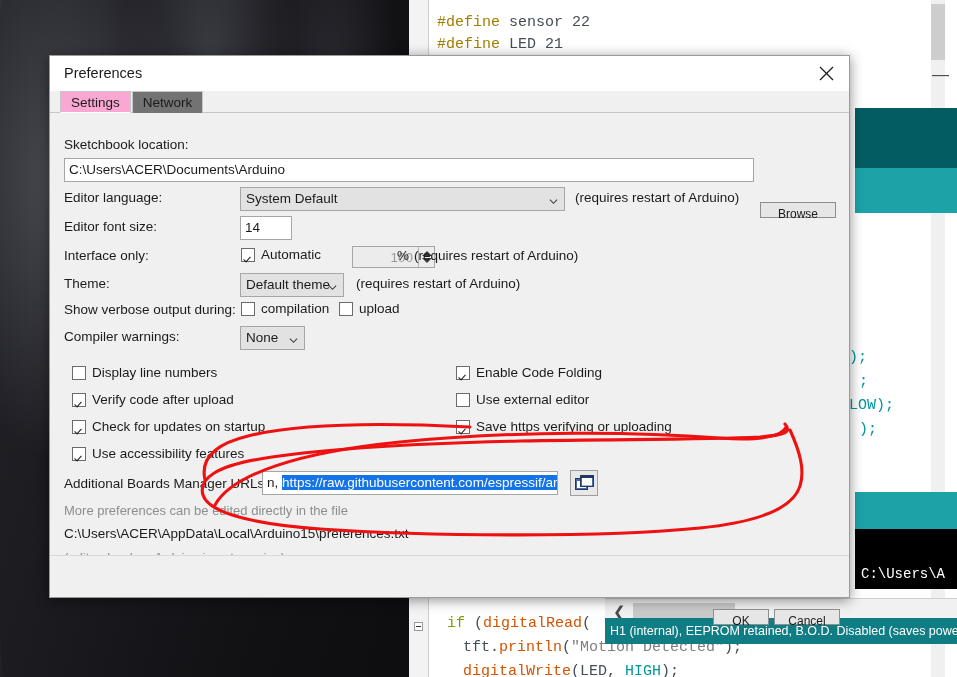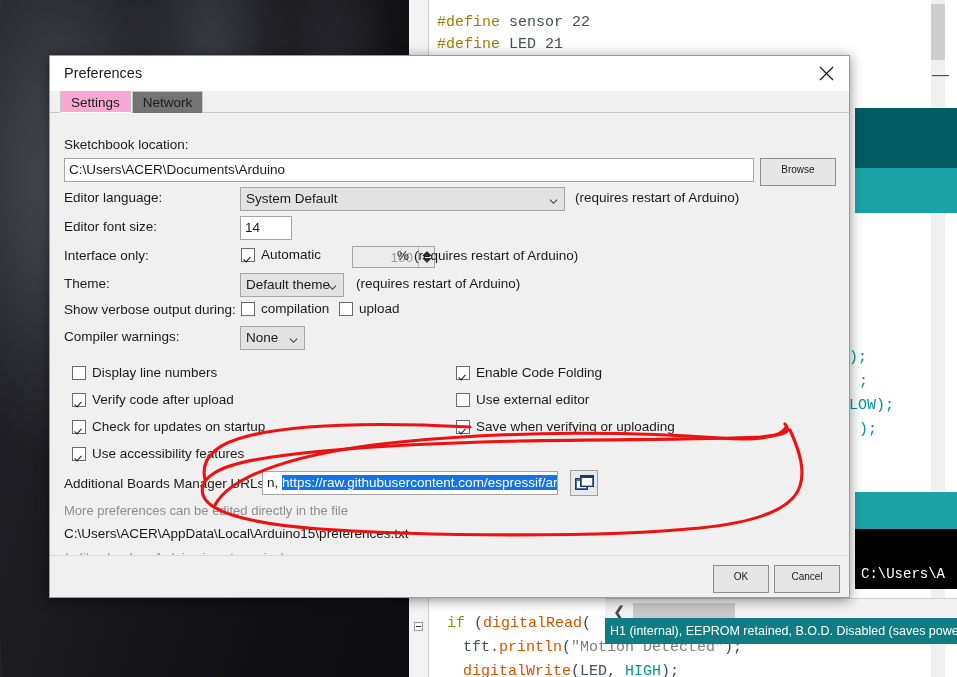--- a/index.html
+++ b/index.html
@@ -152,22 +152,22 @@
 
   .txtin {
     position:absolute; background:#ffffff; border:1px solid #a6a6a6;
     font-size:13.5px; color:#1b1b1b; padding:0 4px;
     line-height:22px; height:24px; white-space:nowrap; overflow:hidden;
     font-family:"Liberation Sans", sans-serif;
   }
 
   .btn {
     position:absolute; background:#e6e6e6; border:1px solid #8e8e8e;
-    font-size:10px; color:#1b1b1b; height:28px; line-height:22px;
-    text-align:center; font-family:"Liberation Sans", sans-serif;
+    font-size:12px; color:#1b1b1b; height:16px; line-height:22px;
+    text-align:center; font-family:"Liberation Sans", sans-serif;margin-top:44px;
   }
 
   .combo {
     position:absolute; background:#e2e2e2; border:1px solid #a6a6a6;
     font-size:13.5px; color:#1b1b1b; height:24px; line-height:22px;
     padding-left:5px; white-space:nowrap;
   }
   .combo .chev {
     position:absolute; right:6px; top:50%; margin-top:-2px;
     width:9px; height:9px;
@@ -343,21 +343,21 @@
       <span class="cb on"></span><span>Use accessibility features</span>
     </div>
 
     <div class="cbrow" style="left:406px; top:252px;">
       <span class="cb on"></span><span>Enable Code Folding</span>
     </div>
     <div class="cbrow" style="left:406px; top:279px;">
       <span class="cb"></span><span>Use external editor</span>
     </div>
     <div class="cbrow" style="left:406px; top:306px;">
-      <span class="cb on"></span><span>Save when verifying or uploading</span>
+      <span class="cb on"></span><span>Save https verifying or uploading</span>
     </div>
 
     <div class="lbl" style="left:14px; top:363px;">Additional Boards Manager URLs:</div>
     <div class="txtin" style="left:212px; top:358px; width:296px; line-height:22px;"><span>n, </span><span class="selhl">https://raw.githubusercontent.com/espressif/arduino-esp32/gh-pages/package_e</span></div>
     <div class="iconbtn" style="left:520px; top:357px;">
       <svg width="19" height="17" viewBox="0 0 19 17" aria-hidden="true">
         <rect x="0.5" y="3.5" width="12" height="11" fill="#4a6da7" stroke="#1f3864"></rect>
         <rect x="2" y="6" width="9" height="7" fill="#ffffff"></rect>
         <rect x="5.5" y="0.5" width="13" height="11" fill="#4a6da7" stroke="#1f3864"></rect>
         <rect x="7" y="3" width="10" height="7.5" fill="#ffffff"></rect>

